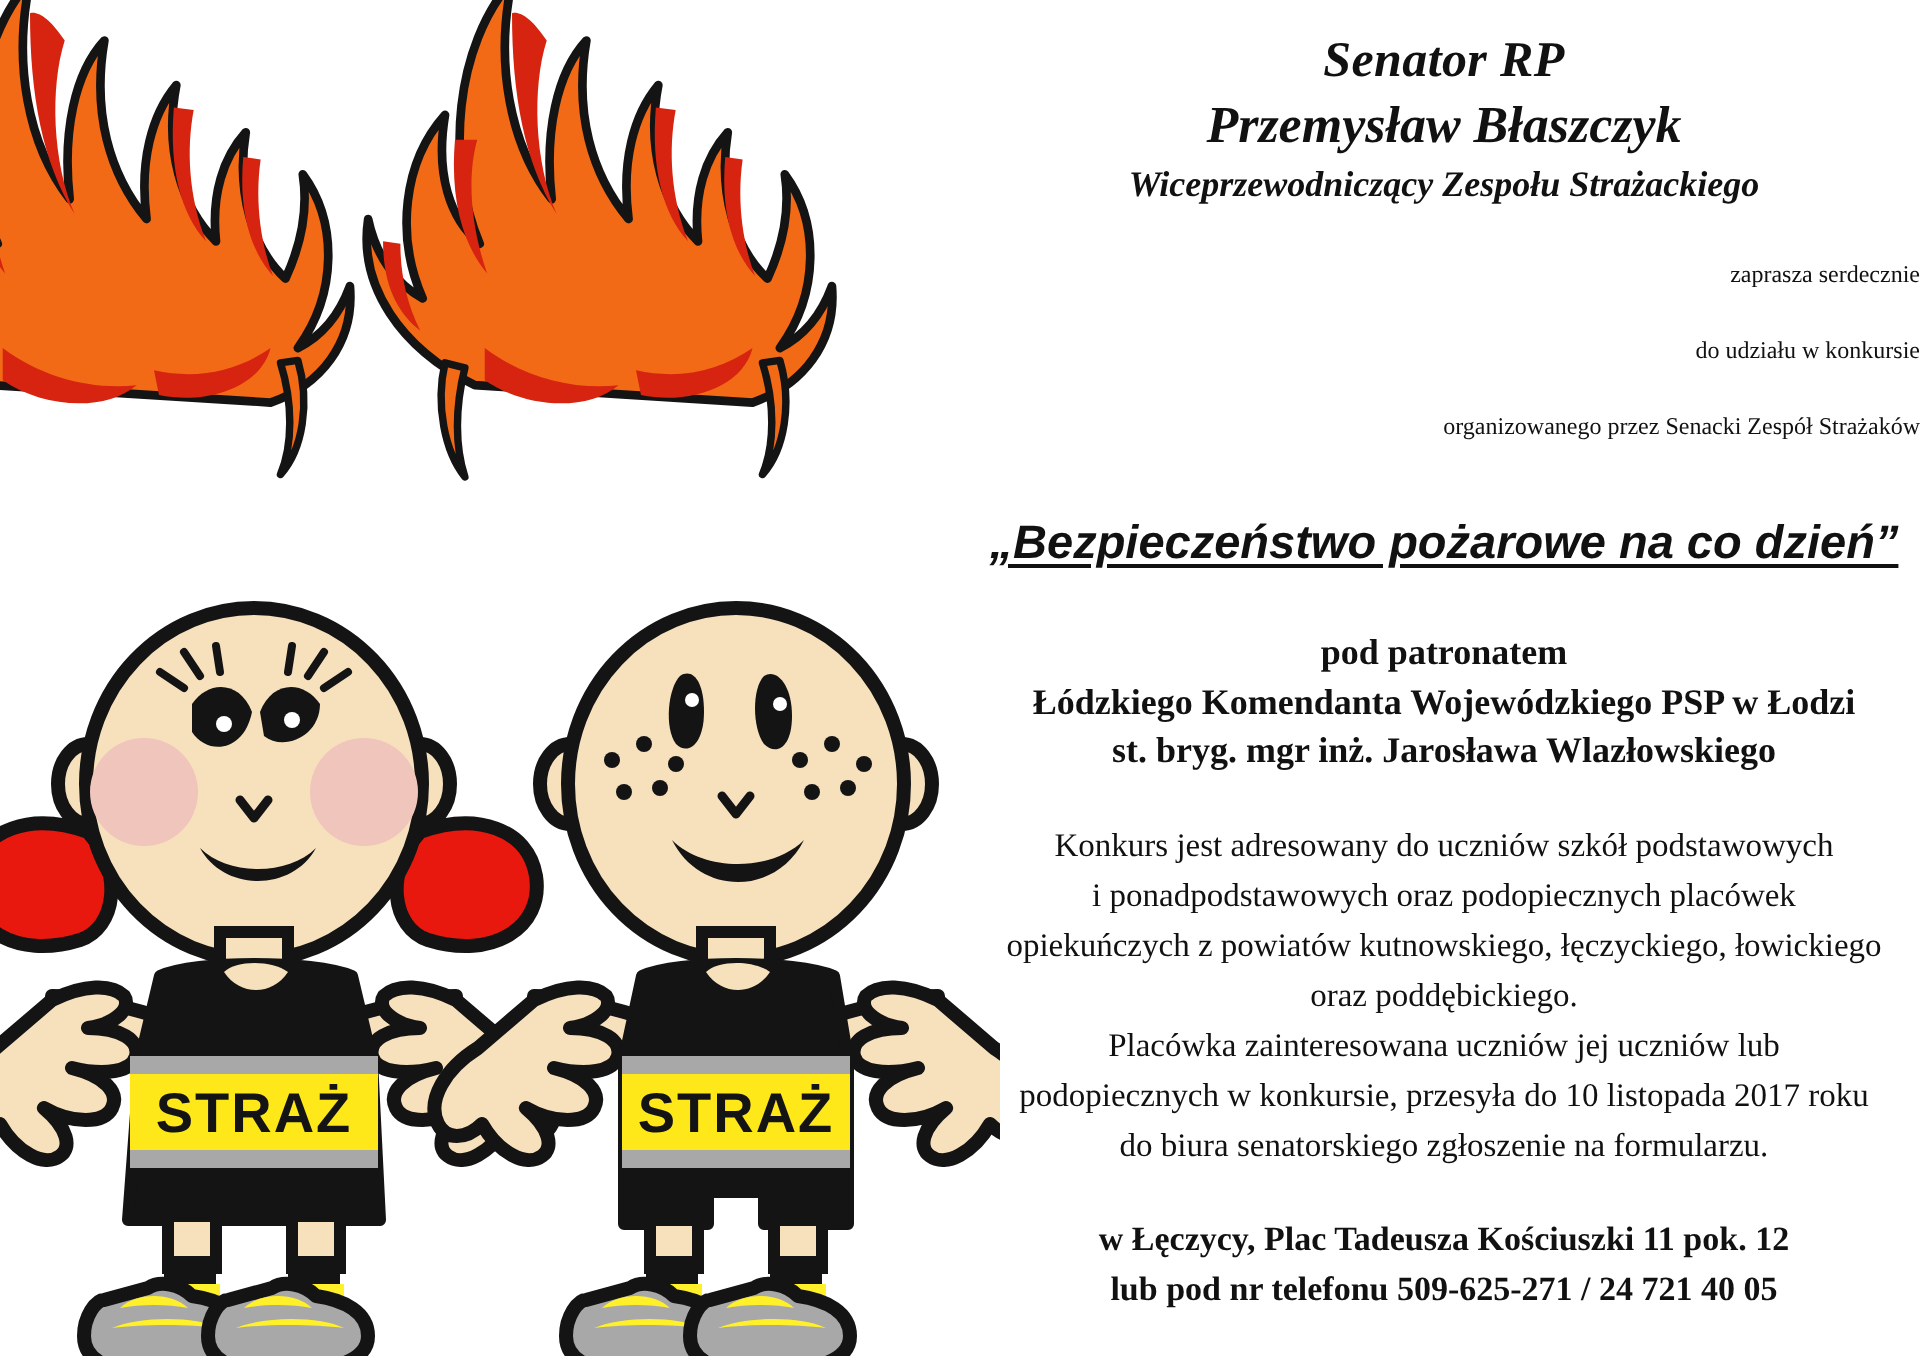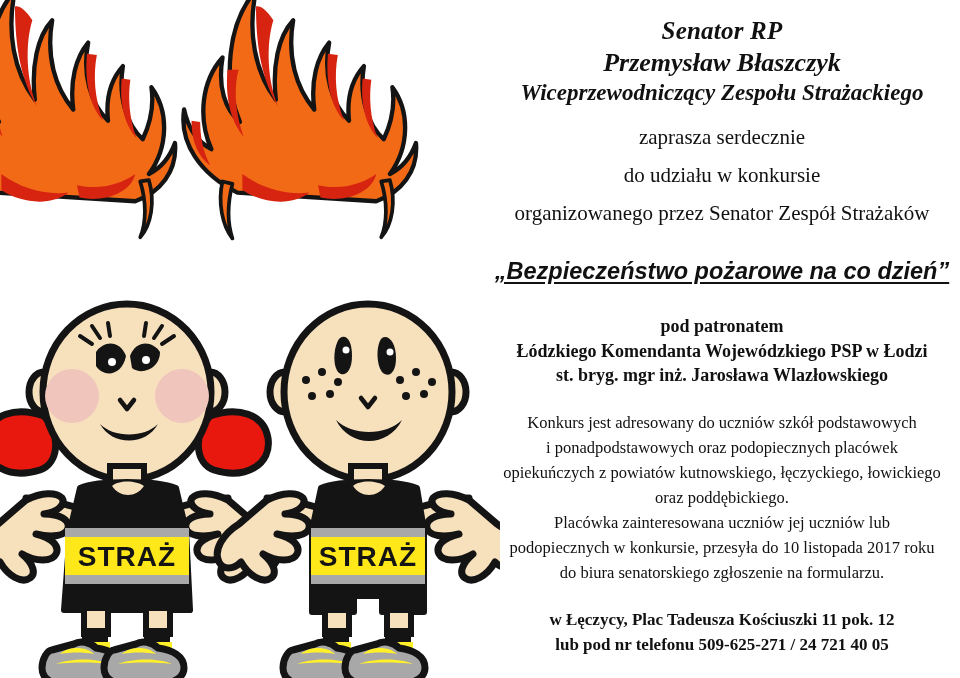--- a/index.html
+++ b/index.html
@@ -50,29 +50,30 @@
   }
   .hdr-2 {
     font-weight: bold;
     font-style: italic;
     font-size: 26px;
     line-height: 33px;
   }
   .hdr-3 {
     font-weight: bold;
     font-style: italic;
-    font-size: 23px;
+    font-size: 18px;
     line-height: 27px;
   }
 
   #invite-block { padding-top: 20px; }
   .invite-line {
-    font-size: 21px;
+    font-size: 12px;
     line-height: 22px;
     padding-bottom: 16px;
+    text-align: right;
   }
 
   #contest-title {
     font-family: "Liberation Sans", "DejaVu Sans", sans-serif;
     font-weight: bold;
     font-style: italic;
     font-size: 23.5px;
     line-height: 30px;
     text-decoration: underline;
     text-underline-offset: 3px;
@@ -301,21 +302,21 @@
 
     <div id="header-block">
       <p class="line hdr-1">Senator RP</p>
       <p class="line hdr-2">Przemysław Błaszczyk</p>
       <p class="line hdr-3">Wiceprzewodniczący Zespołu Strażackiego</p>
     </div>
 
     <div id="invite-block">
       <p class="line invite-line">zaprasza serdecznie</p>
       <p class="line invite-line">do udziału w konkursie</p>
-      <p class="line invite-line">organizowanego przez Senator Zespół Strażaków</p>
+      <p class="line invite-line">organizowanego przez Senacki Zespół Strażaków</p>
     </div>
 
     <p id="contest-title" class="line">„Bezpieczeństwo pożarowe na co dzień”</p>
 
     <div id="patron-block">
       <p class="line patron-line">pod patronatem</p>
       <p class="line patron-line">Łódzkiego Komendanta Wojewódzkiego PSP w Łodzi</p>
       <p class="line patron-line">st. bryg. mgr inż. Jarosława Wlazłowskiego</p>
     </div>
 

